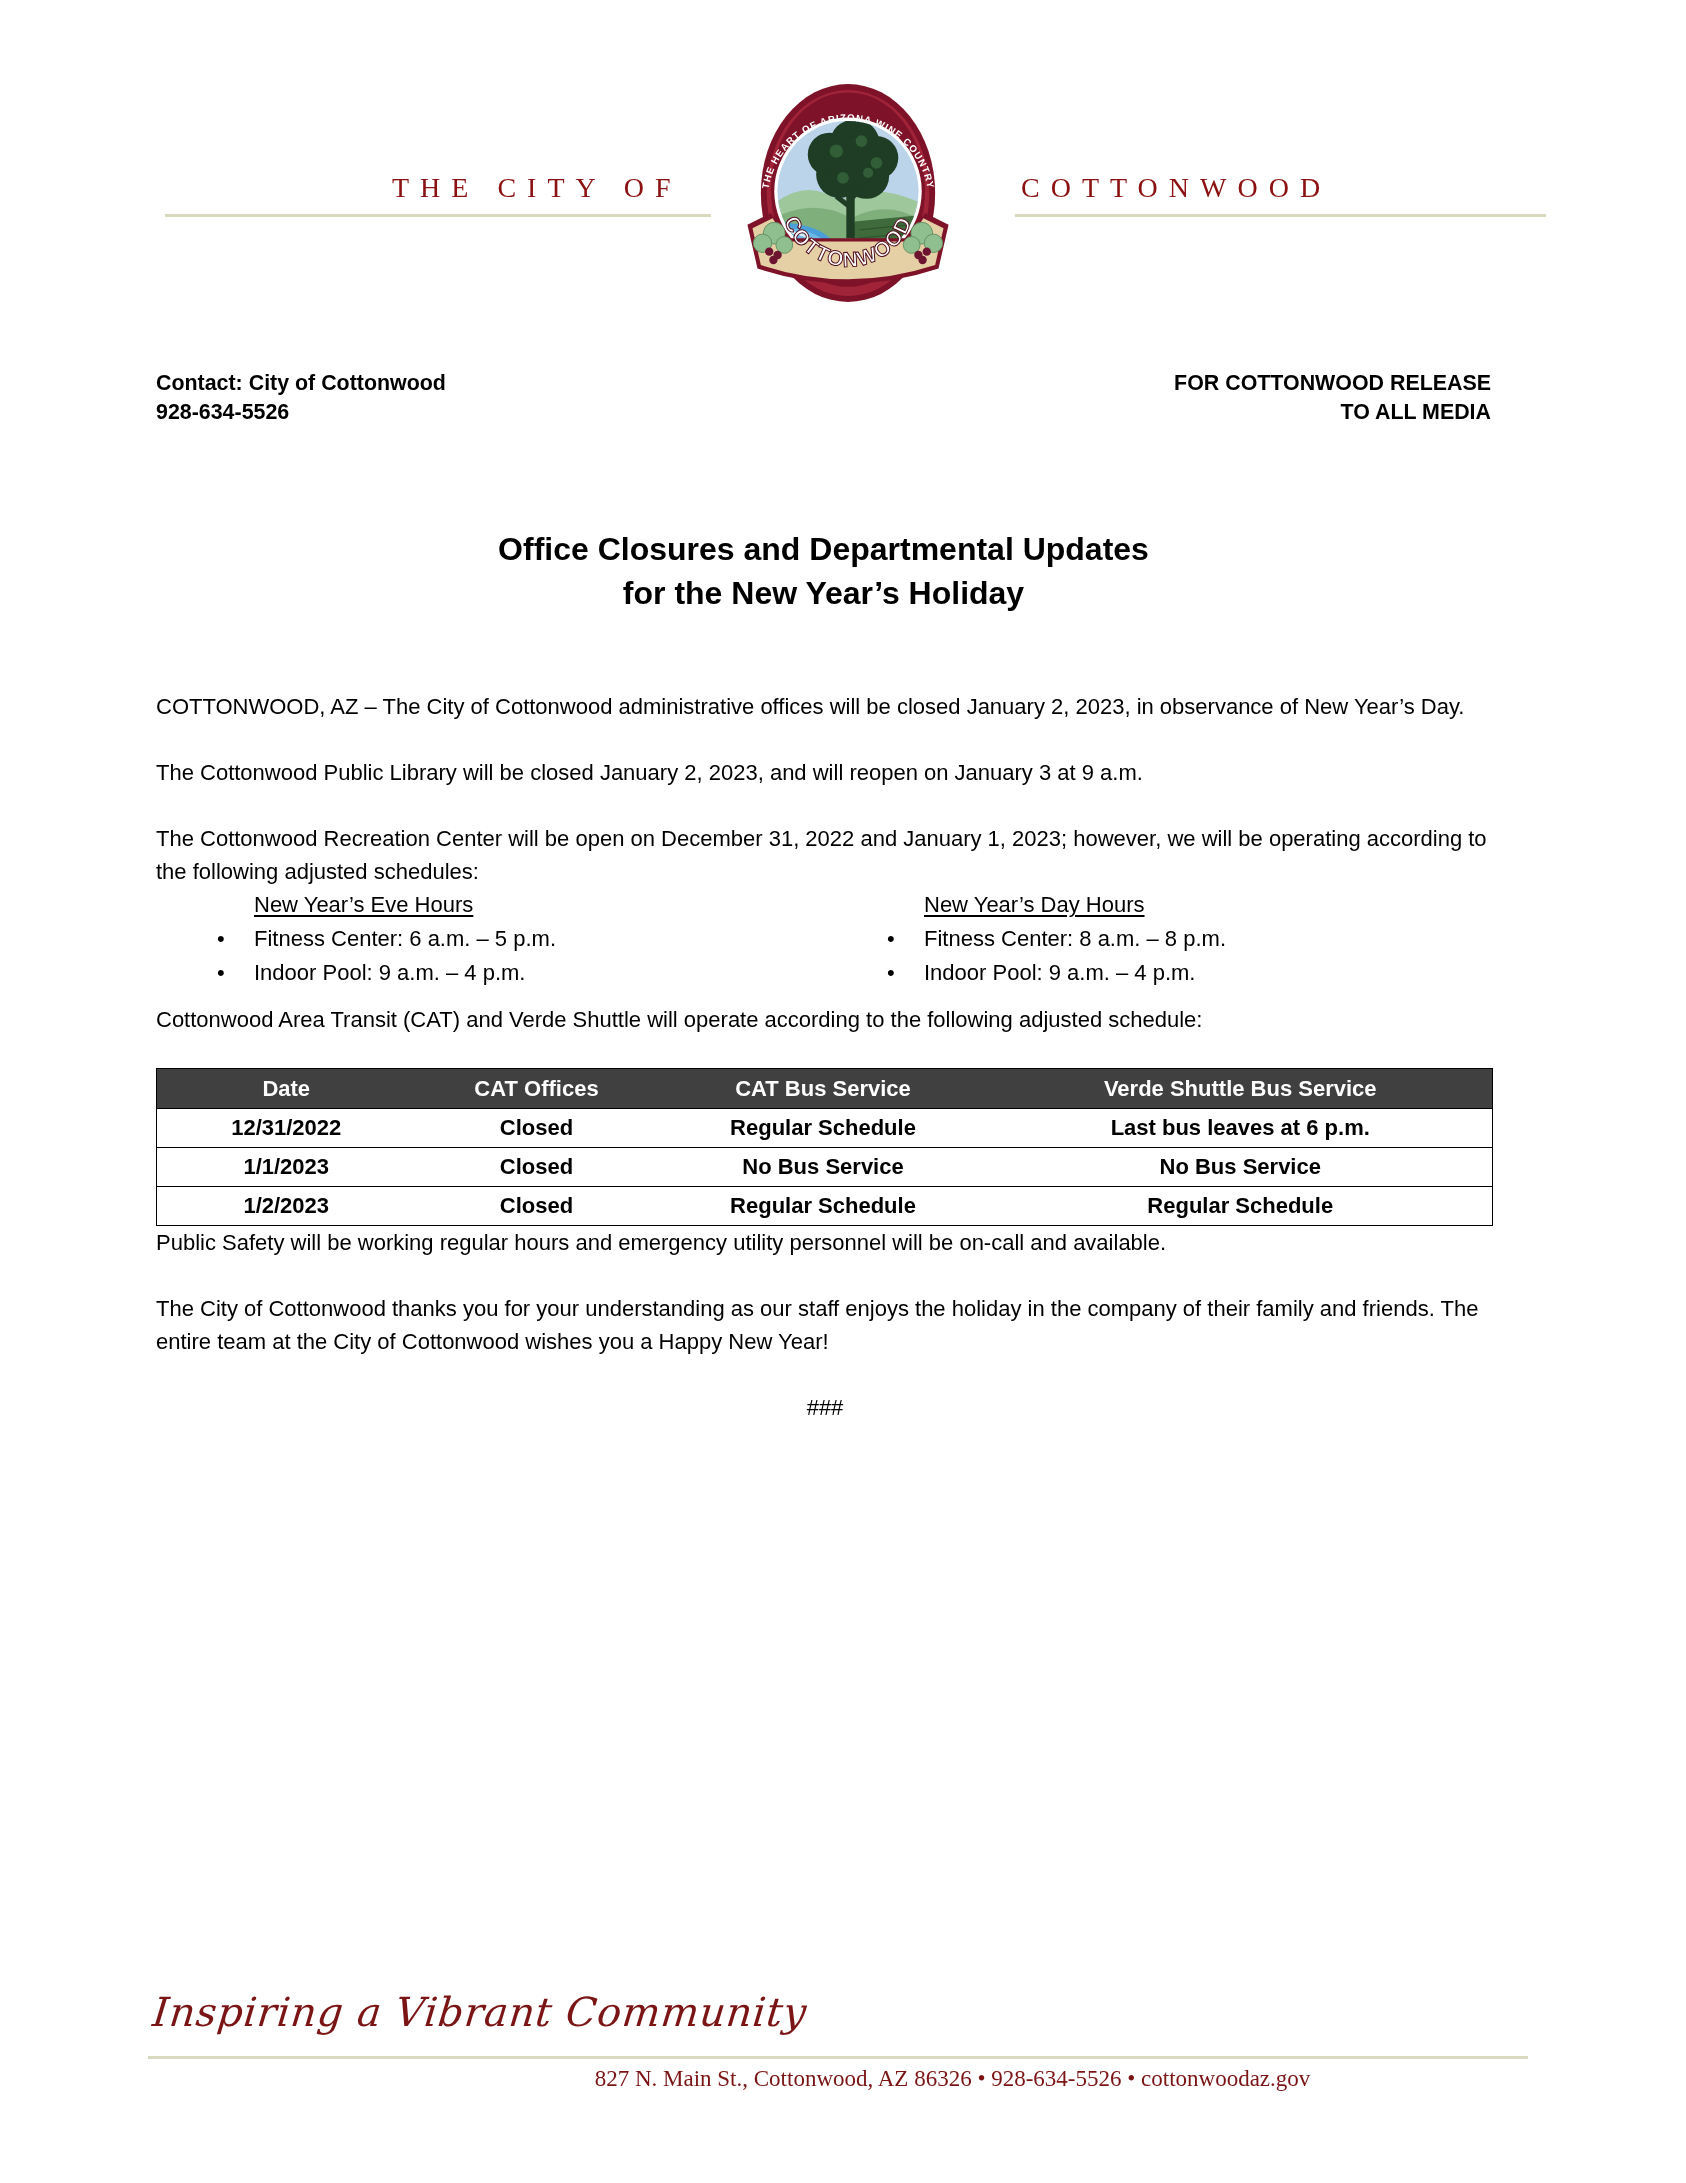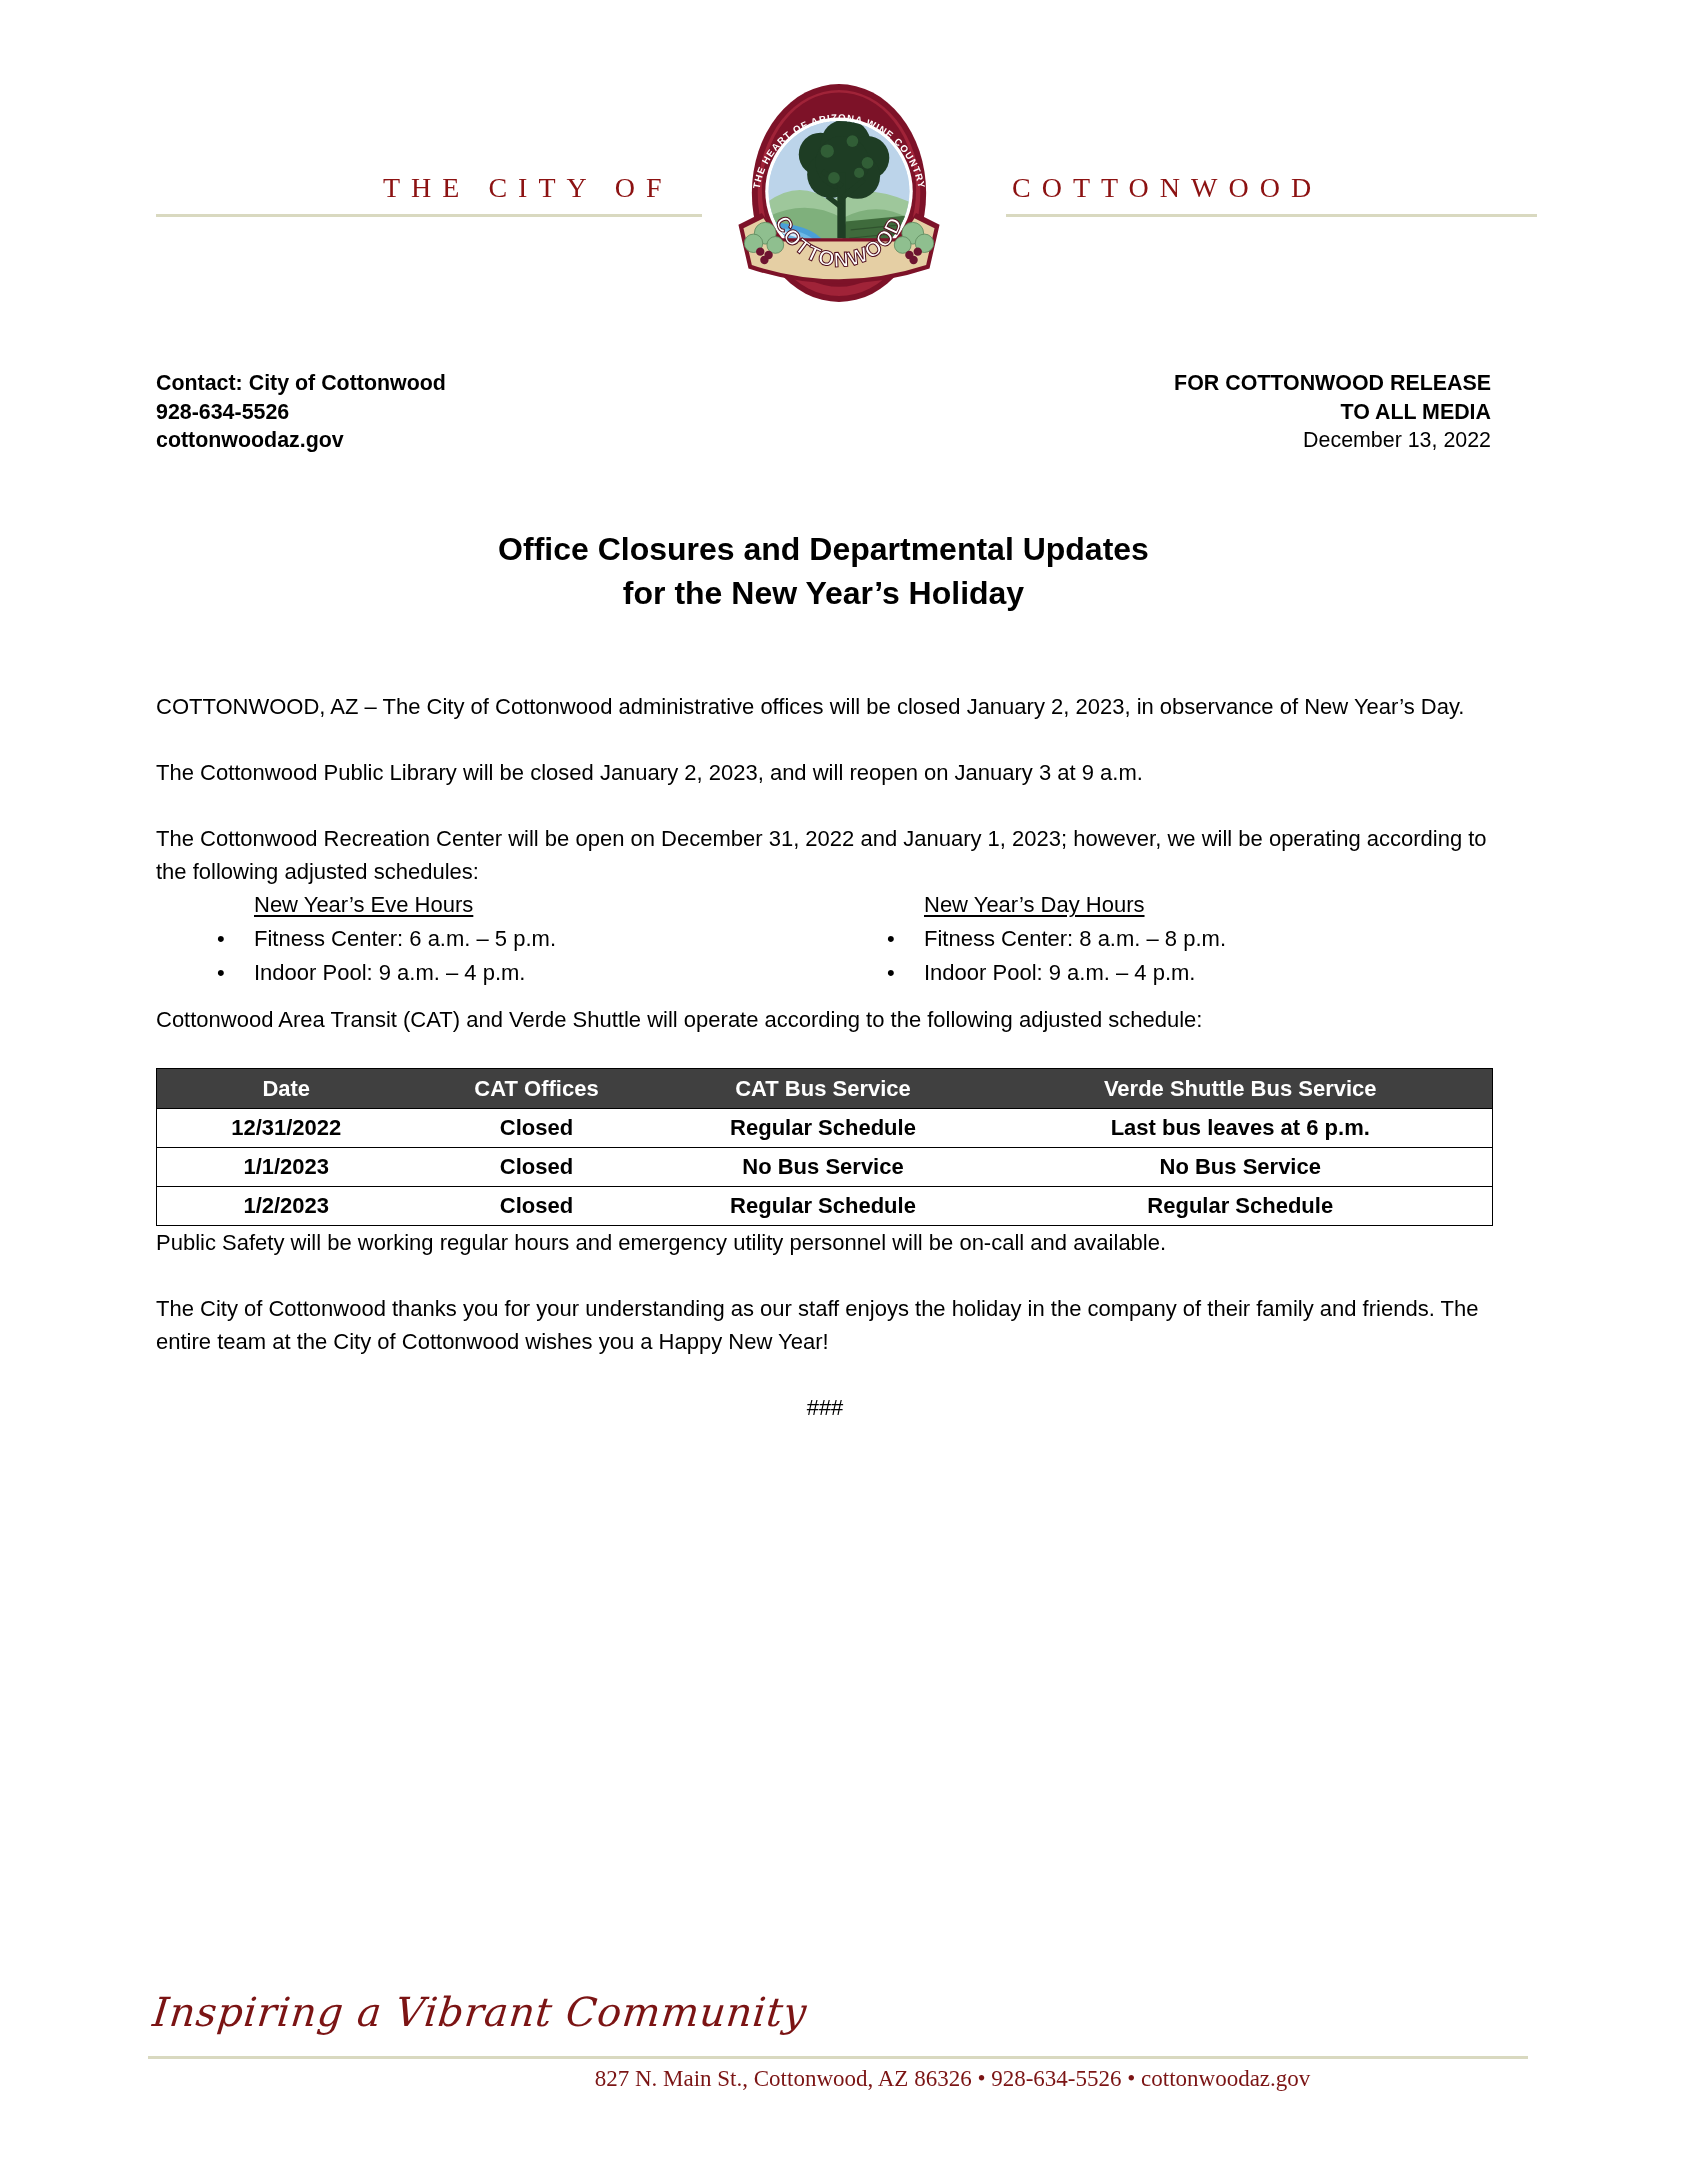--- a/index.html
+++ b/index.html
@@ -12,21 +12,21 @@
     height: 2183px;
     position: relative;
     font-family: "Liberation Sans", sans-serif;
     color: #000000;
     -webkit-font-smoothing: antialiased;
   }
 
   
   .masthead {
     position: absolute;
-    left: 8px; top: 0;
+    left: 17px; top: 0;
     width: 1533px;
     height: 336px;
   }
   .mast-rule {
     position: absolute;
     height: 3.4px;
     background: #d9d9c0;
     top: 214px;
   }
   .mast-rule.left  { left: 148px;  width: 546px; }
@@ -314,24 +314,20 @@
 </div>
 
 <div class="contact-block">
   <div class="row">
     <div class="lft">Contact: City of Cottonwood</div>
     <div class="rgt">FOR COTTONWOOD RELEASE</div>
   </div>
   <div class="row">
     <div class="lft">928-634-5526</div>
     <div class="rgt">TO ALL MEDIA</div>
-  </div>
-  <div class="row">
-    <div class="lft">cottonwoodaz.gov</div>
-    <div class="rgt reg">December 13, 2022</div>
   </div>
 </div>
 
 <div class="doc-title">
   <div>Office Closures and Departmental Updates</div>
   <div>for the New Year’s Holiday</div>
 </div>
 
 <div class="content">
 

